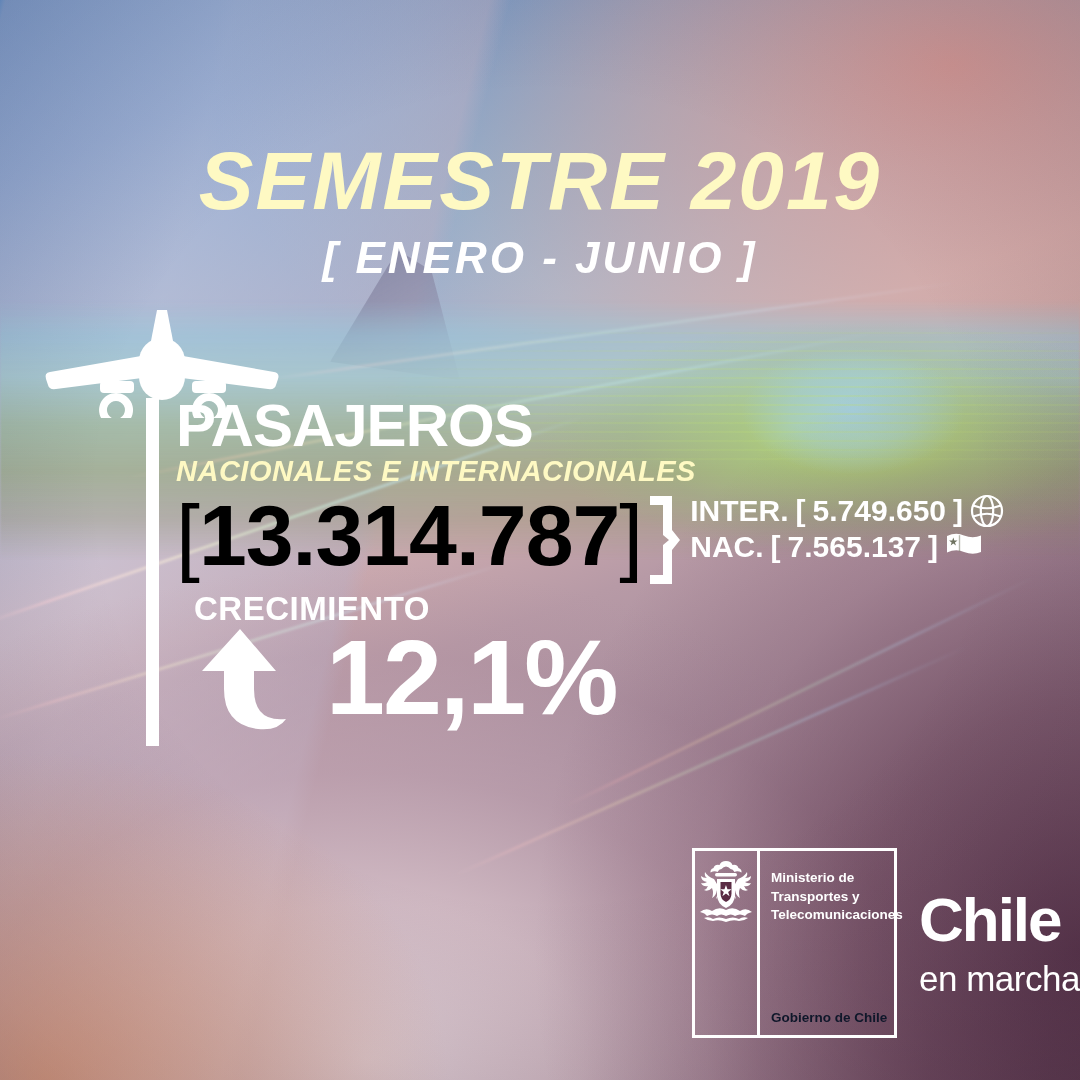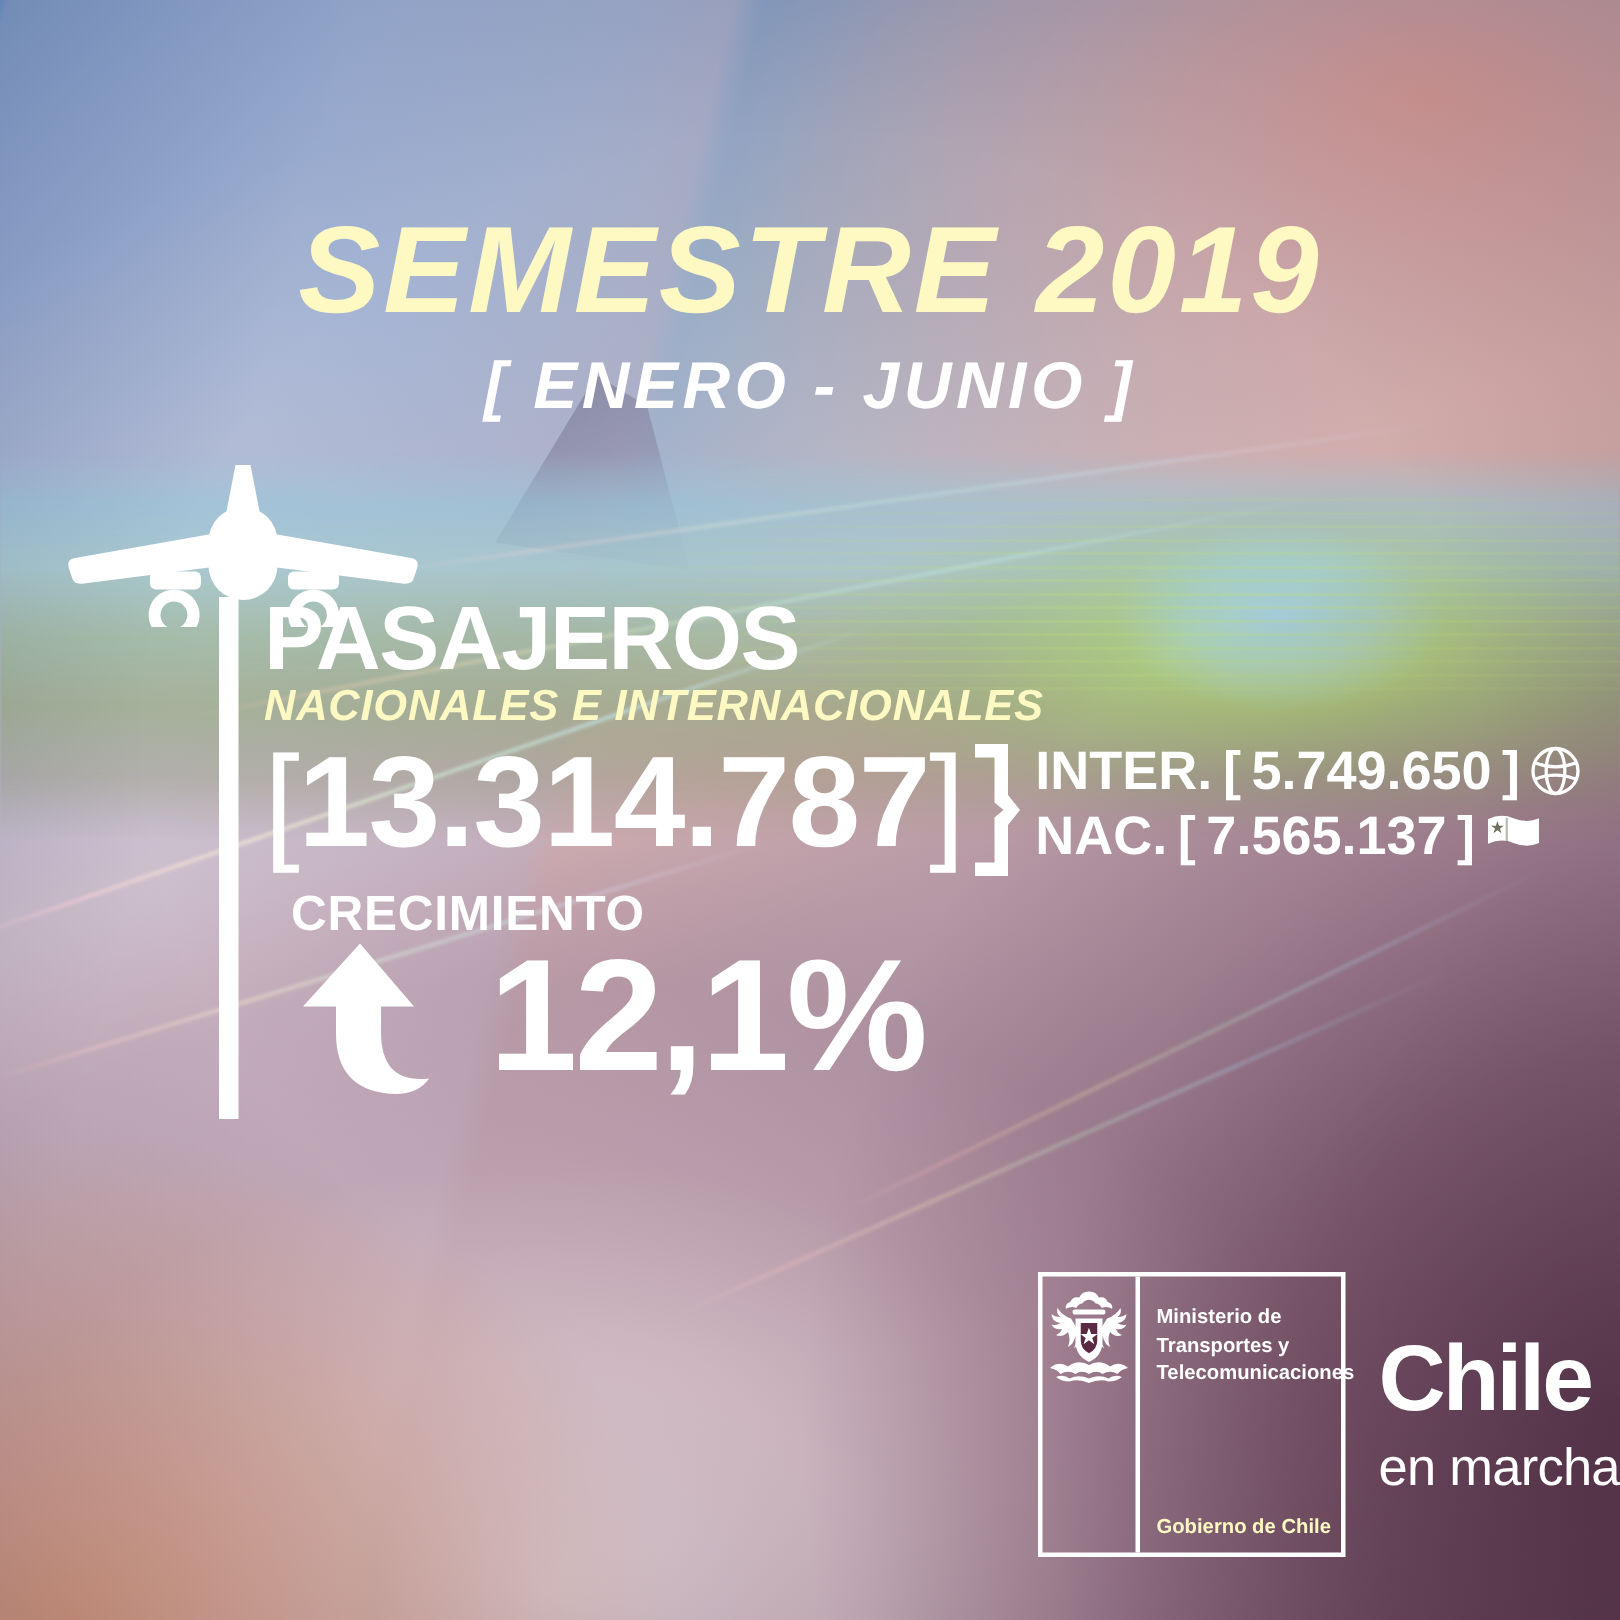--- a/index.html
+++ b/index.html
@@ -228,21 +228,21 @@
 
   .figure-row {
     margin-top:6px;
     display:flex;
     align-items:flex-start;
   }
 
   .big-number {
     font-size:86px;
     font-weight:bold;
-    color:#ffffff;
+    color:#000000;
     line-height:1;
     letter-spacing:-1px;
     white-space:nowrap;
   }
   .big-number .br { font-weight:normal; }
 
   .brace {
     width:34px; height:92px;
     margin:2px 8px 0 6px;
     flex:0 0 auto;
@@ -251,21 +251,21 @@
   .breakdown {
     margin-top:2px;
     display:flex;
     flex-direction:column;
     gap:2px;
   }
   .bd-line {
     display:flex;
     align-items:center;
     gap:7px;
-    font-size:36px;
+    font-size:30px;
     font-weight:bold;
     color:#ffffff;
     line-height:1.12;
     white-space:nowrap;
   }
   .bd-icon { flex:0 0 auto; display:block; }
 
   
   .growth { position:absolute; left:176px; top:592px;margin-left:18px; }
   .growth-label {
@@ -315,21 +315,21 @@
   }
   .ministry {
     font-size:13.5px;
     font-weight:bold;
     color:#ffffff;
     line-height:1.38;
   }
   .gobierno {
     font-size:13.5px;
     font-weight:bold;
-    color:#fef9c3;
+    color:#0f172a;
     line-height:1.2;
   }
   .chile-mark {
     margin-left:22px;
     color:#ffffff;
     line-height:.92;
   }
   .chile-main {
     font-size:62px;
     font-weight:bold;

